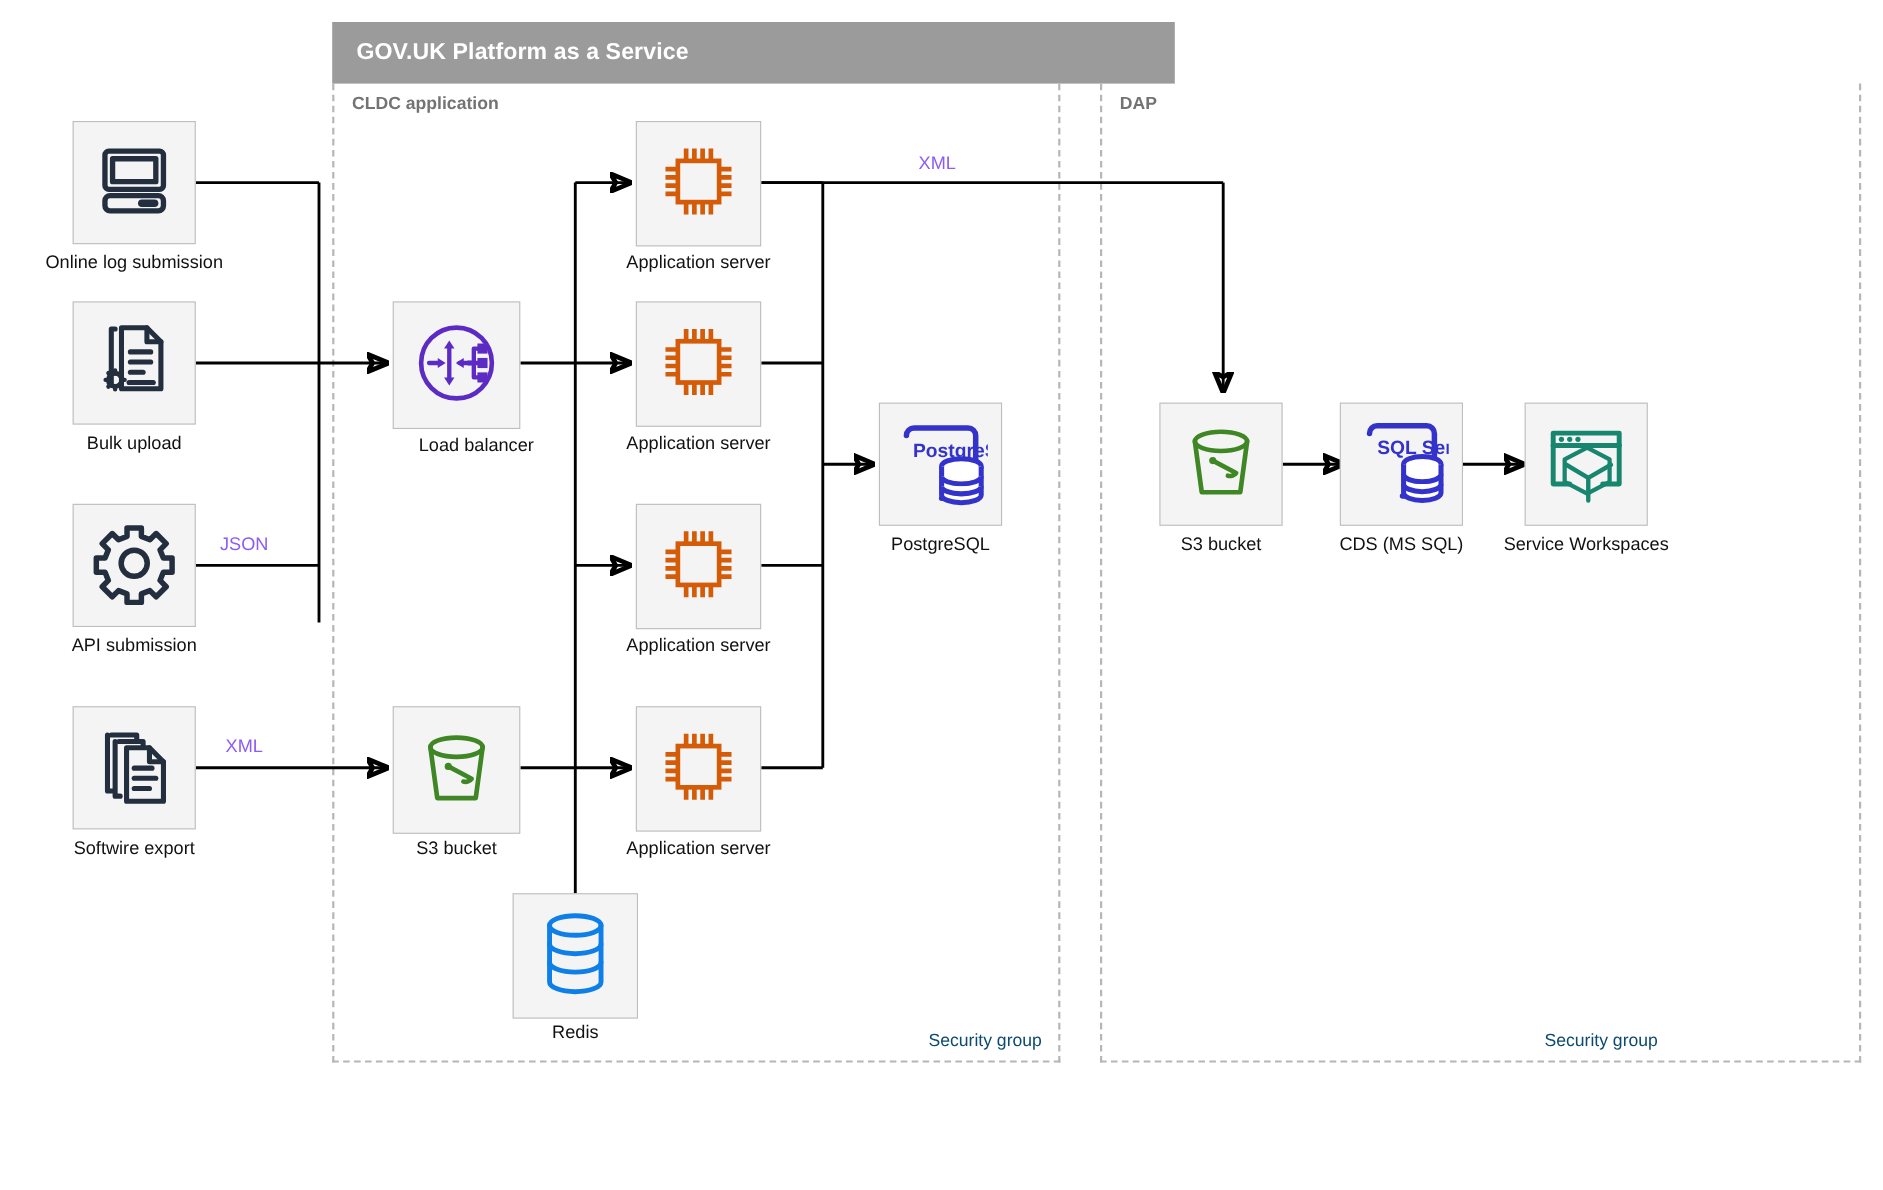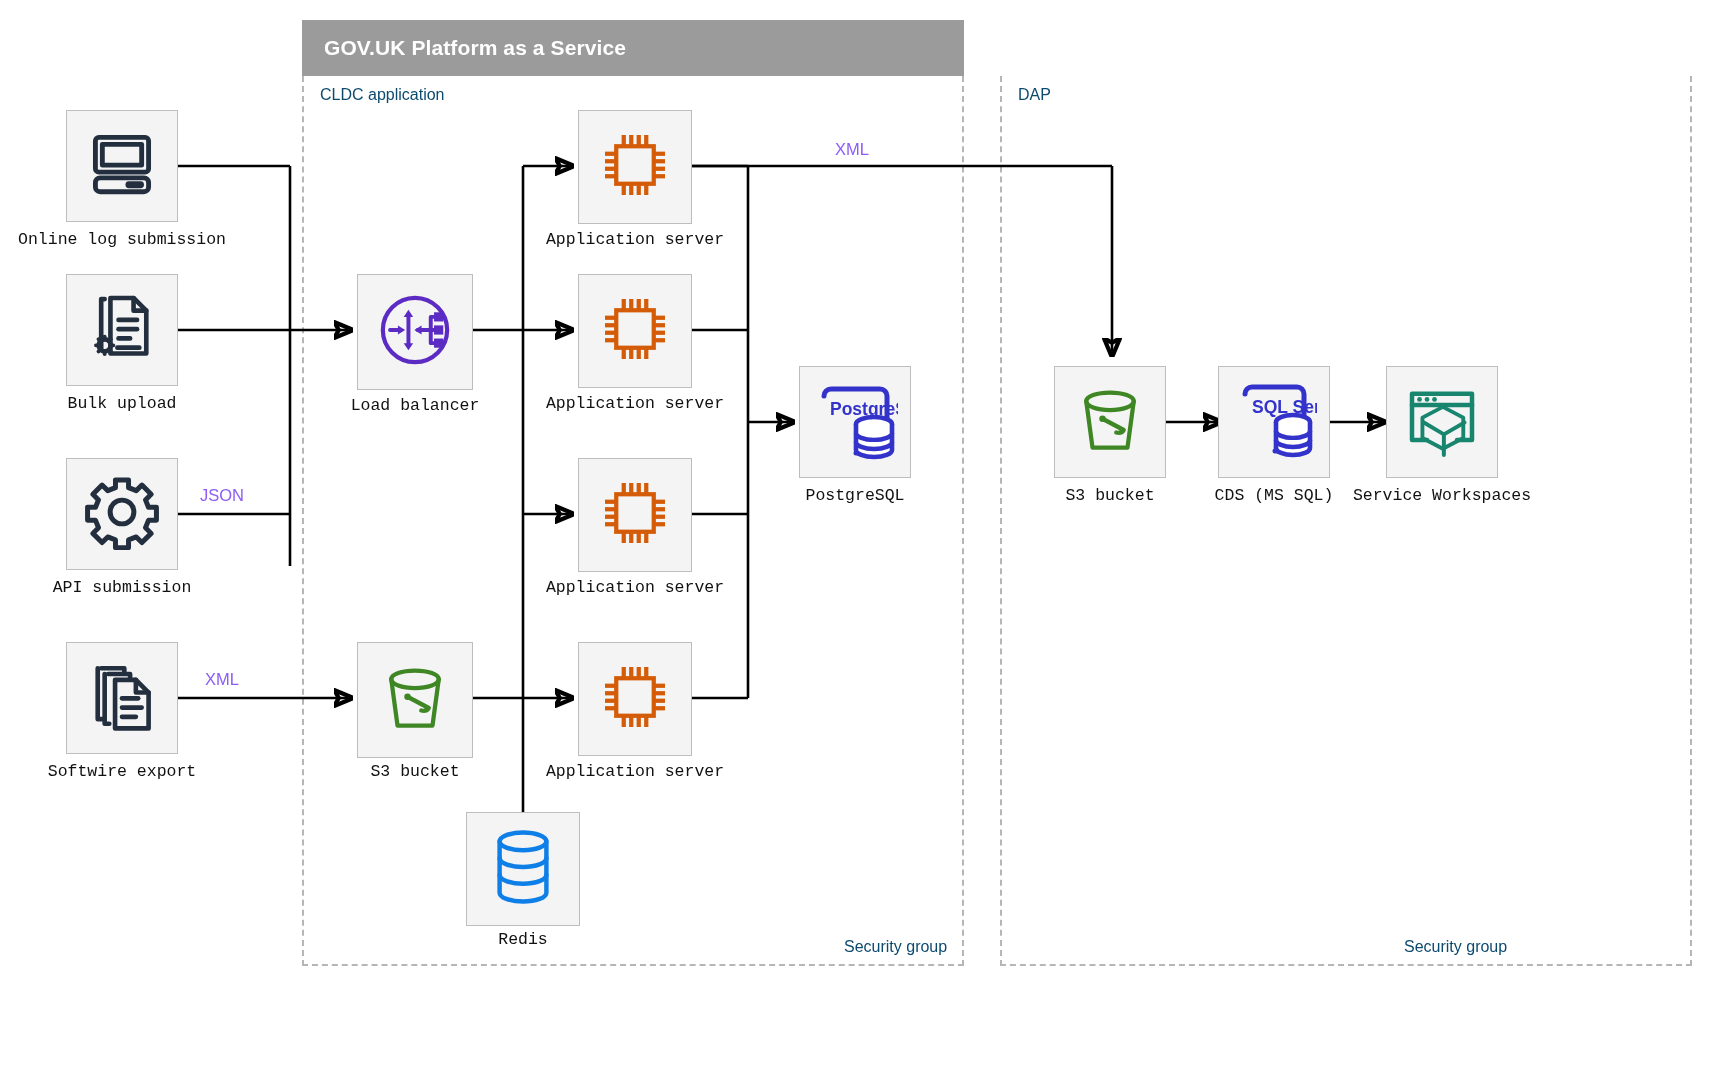--- a/index.html
+++ b/index.html
@@ -2,40 +2,40 @@
 <html><head>
 <meta charset="utf-8">
 <style>
   html,body{margin:0;padding:0;background:#ffffff;}
   body{font-family:"Liberation Sans",sans-serif;}
   #canvas{position:relative;width:1712px;height:1082px;background:#ffffff;overflow:hidden;}
 
   .zone-header{position:absolute;background:#9b9b9b;color:#ffffff;font-weight:bold;font-size:21px;
     display:flex;align-items:center;padding-left:22px;box-sizing:border-box;letter-spacing:.1px;}
   .zone-box{position:absolute;border:2px dashed #b6b6b6;box-sizing:border-box;background:transparent;}
-  .zone-sublabel{position:absolute;font-weight:normal;font-size:16px;color:#0c4a6e;}
+  .zone-sublabel{position:absolute;font-weight:bold;font-size:16px;color:#737373;}
   .zone-footnote{position:absolute;font-size:16px;color:#0c4a6e;}
 
   .node{position:absolute;}
   .node-tile{position:absolute;background:#f4f4f4;border:1.5px solid #bdbdbd;box-sizing:border-box;
     display:flex;align-items:center;justify-content:center;}
   .node-label{position:absolute;font-size:16.5px;color:#111111;text-align:center;white-space:nowrap;
-    transform:translateX(-50%);font-family:Liberation Mono, monospace;}
+    transform:translateX(-50%);}
 
   .edge-label{position:absolute;font-size:16.5px;color:#8b5cf6;white-space:nowrap;transform:translateX(-50%);}
 
   svg.wires{position:absolute;left:0;top:0;width:1712px;height:1082px;pointer-events:none;}
   svg.wires line,svg.wires path{stroke:#000000;stroke-width:2.6;fill:none;}
 </style>
 </head>
 <body>
 
 <div id="canvas">
 
-  <div class="zone-header" style="left:302px;top:20px;width:662px;height:56px;">
+  <div class="zone-header" style="left:302px;top:20px;width:766px;height:56px;">
     <span>GOV.UK Platform as a Service</span>
   </div>
   <div class="zone-box" style="left:302px;top:76px;width:662px;height:890px;border-top:none;"></div>
   <div class="zone-sublabel" style="left:320px;top:86px;">CLDC application</div>
   <div class="zone-footnote" style="left:844px;top:938px;">Security group</div>
 
   <div class="zone-box" style="left:1000px;top:76px;width:692px;height:890px;border-top:none;"></div>
   <div class="zone-sublabel" style="left:1018px;top:86px;">DAP</div>
   <div class="zone-footnote" style="left:1404px;top:938px;">Security group</div>
 
@@ -166,21 +166,21 @@
           <path d="M31.5 32 L37 28.6 V35.4 Z" fill="#5b2bc4" stroke="none"></path>
           <path d="M40 32 H44 V22 H47" stroke-width="3"></path>
           <path d="M40 32 H47" stroke-width="3"></path>
           <path d="M40 32 H44 V42 H47" stroke-width="3"></path>
           <rect x="46.5" y="18.5" width="7" height="7" fill="#5b2bc4" stroke="none"></rect>
           <rect x="46.5" y="28.5" width="7" height="7" fill="#5b2bc4" stroke="none"></rect>
           <rect x="46.5" y="38.5" width="7" height="7" fill="#5b2bc4" stroke="none"></rect>
         </svg>
       </span>
     </div>
-    <div class="node-label" style="left:415px;top:396px;text-align:right;">Load balancer</div>
+    <div class="node-label" style="left:433px;top:396px;text-align:right;">Load balancer</div>
   </div>
 
   <div class="node">
     <div class="node-tile" style="left:578px;top:110px;width:114px;height:114px;">
       <span>
         <svg width="80" height="80" viewBox="0 0 64 64" fill="none" stroke="#d45b07" stroke-width="3.4" stroke-linecap="butt">
           <rect x="17" y="17" width="30" height="30"></rect>
           <line x1="23" y1="17" x2="23" y2="8"></line>
             <line x1="29" y1="17" x2="29" y2="8"></line>
           <line x1="35" y1="17" x2="35" y2="8"></line>

